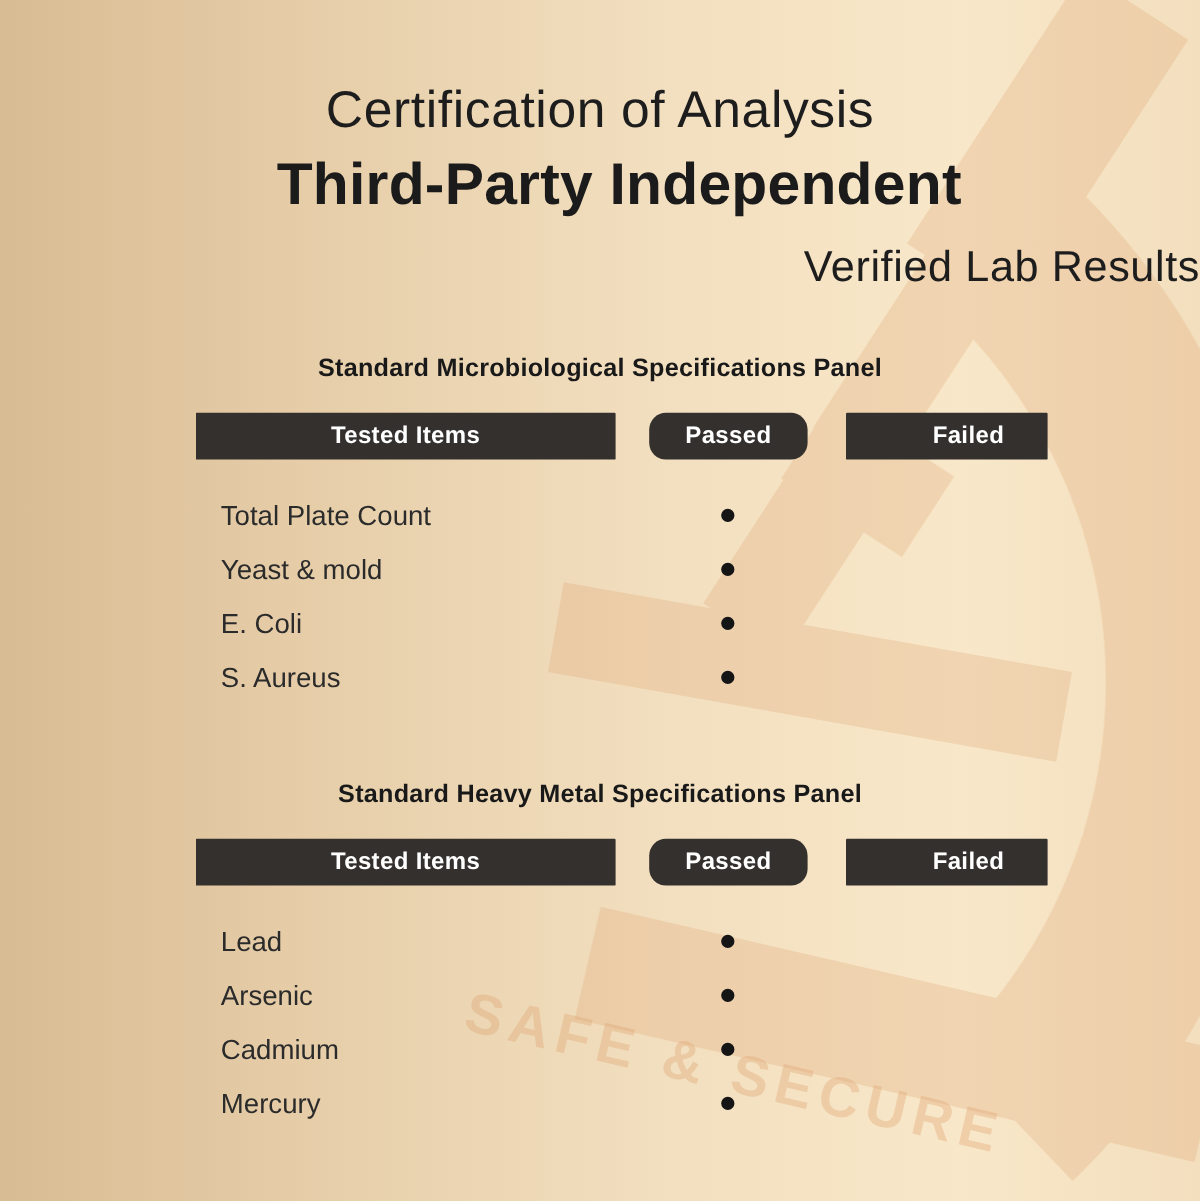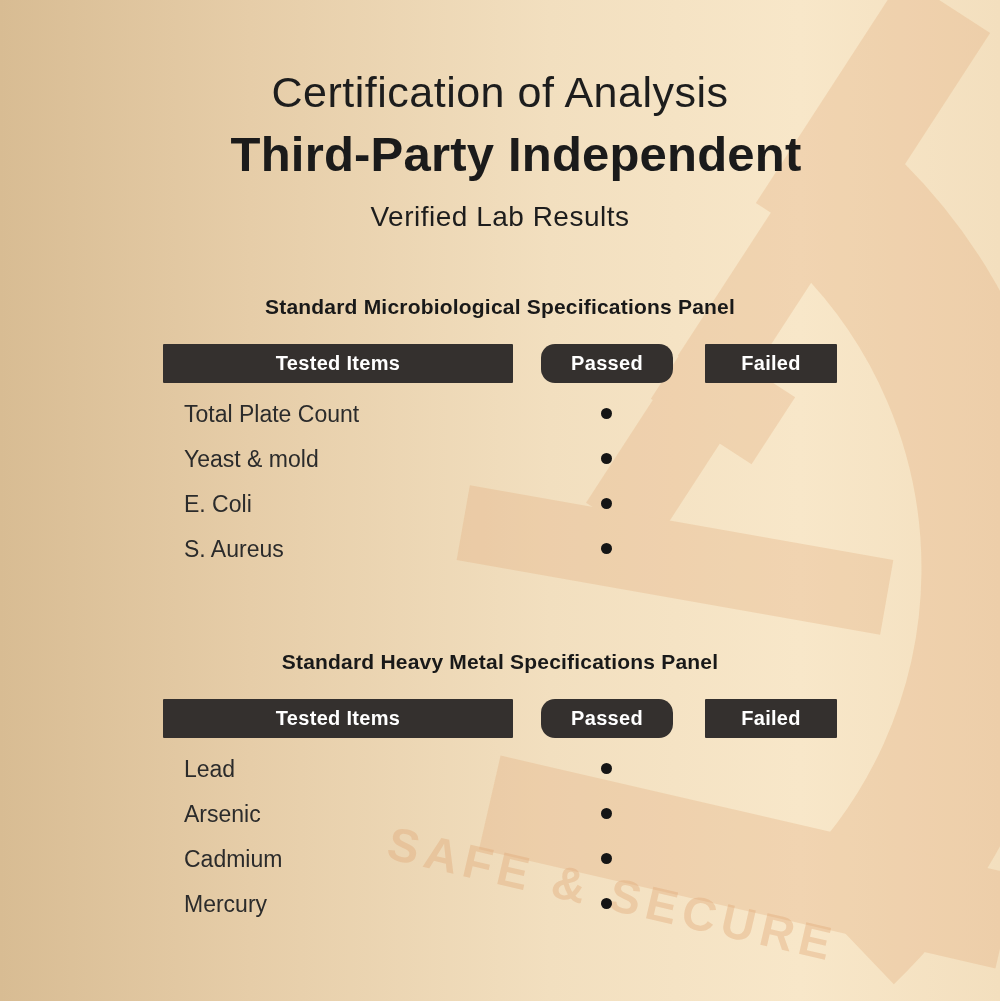--- a/index.html
+++ b/index.html
@@ -7,41 +7,41 @@
   .canvas{
     position:relative; width:1000px; height:1001px; overflow:hidden;
     background:linear-gradient(to right,#d8bc93 0%,#e6cda8 25%,#f2dfbf 55%,#f8e7c9 80%,#f3dfbe 100%);
   }
   .watermark-svg{position:absolute; inset:0; pointer-events:none;}
 
   
   .title-block{position:absolute; left:0; top:0; width:100%; text-align:center; color:#1d1d1d;}
   .title-1{position:absolute; top:68px;  width:100%; font-size:43px; font-weight:500; letter-spacing:.5px;}
   .title-2{position:absolute; top:126px; width:100%; font-size:49px; font-weight:800; letter-spacing:.2px; color:#1b1b1b;padding-left:16px;}
-  .title-3{position:absolute; top:201px; width:100%; font-size:28px; font-weight:500; letter-spacing:.5px;}
+  .title-3{position:absolute; top:201px; width:100%; font-size:36px; font-weight:500; letter-spacing:.5px;text-align:right;}
 
   
   .panel{position:absolute; left:163px; width:674px;}
   .panel-1{top:295px;}
   .panel-2{top:650px;}
   .section-title{
     text-align:center; font-size:21px; font-weight:700; color:#191919;
     line-height:24px; margin:0 0 25px 0; letter-spacing:.2px;
   }
   .header-row{position:relative; height:39px;}
   .col-header{
     position:absolute; top:0; height:39px; line-height:39px;
     background:#34302e; color:#ffffff; font-size:20px; font-weight:700;
     text-align:center; letter-spacing:.3px; border-radius:1px;
   }
   .col-items {left:0;     width:350px;}
   .col-passed{left:378px;  width:132px;border-radius:14px;}
-  .col-failed{left:542px;  width:132px;}
+  .col-failed{left:542px;  width:132px;padding-left:36px;}
 
-  .rows{padding-top:8px;}
+  .rows{padding-top:8px;margin-top:16px;}
   .row{position:relative; height:45px;}
   .item-label{
     position:absolute; left:21px; top:50%; transform:translateY(-50%);
     font-size:23px; color:#2b2b2b; white-space:nowrap;
   }
   .dot{
     position:absolute; top:50%; width:11px; height:11px; margin-top:-5.5px;
     border-radius:50%; background:#151515; visibility:hidden;
   }
   .passed-dot{left:438px;}

